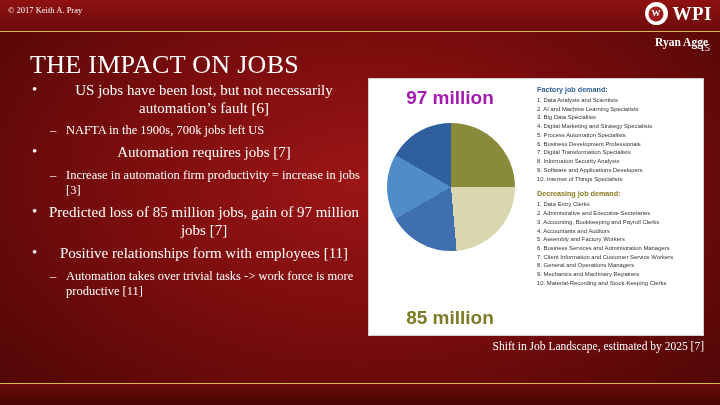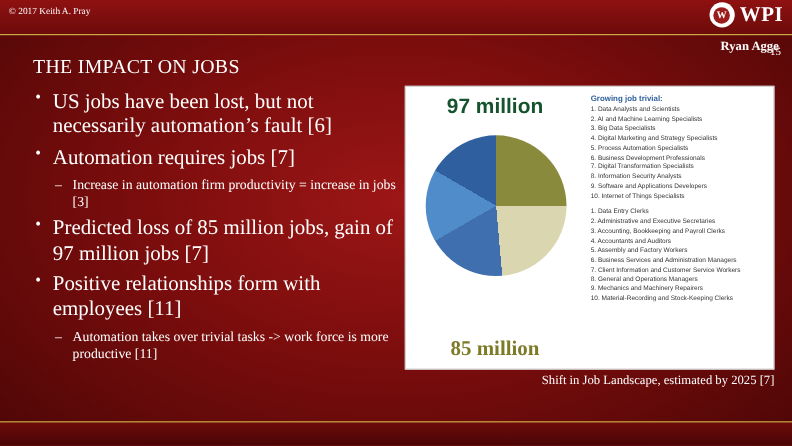--- a/index.html
+++ b/index.html
@@ -93,37 +93,38 @@
     top: 36px;
     font-size: 11.5px;
     font-weight: bold;
     color: #ffffff;
     text-align: center;
   }
   .slide-title {
     position: absolute;
     left: 30px;
     top: 50px;
-    font-size: 18px;
+    font-size: 26px;
     color: #ffffff;
     letter-spacing: 0.3px;
   }
   
   .content {
     position: absolute;
     left: 30px;
     top: 82px;
     width: 330px;
   }
   .bullet {
     position: relative;
     padding-left: 18px;
     margin-bottom: 6px;
-    font-size: 19px;
+    font-size: 15px;
     line-height: 1.18;
+    text-align: center;
   }
   .bullet::before {
     content: "\2022";
     position: absolute;
     left: 2px;
     top: -1px;
     font-size: 15px;
     color: #ffffff;
   }
   .sub {
@@ -158,35 +159,35 @@
     top: 0;
     width: 162px;
     height: 256px;
   }
   .label-top {
     position: absolute;
     left: 0;
     top: 8px;
     width: 162px;
     text-align: center;
-    color: #14532d;
+    color: #a21caf;
     font-size: 19px;
     font-weight: bold;
     font-family: "Liberation Sans", sans-serif;
   }
   .label-bottom {
     position: absolute;
     left: 0;
     bottom: 6px;
     width: 162px;
     text-align: center;
     color: #7d7a28;
     font-size: 19px;
     font-weight: bold;
-    font-family: Liberation Serif, serif;
+    font-family: Liberation Sans, sans-serif;
   }
   .pie {
     position: absolute;
     left: 18px;
     top: 44px;
     width: 128px;
     height: 128px;
     border-radius: 50%;
     background:
       conic-gradient(from 0deg,
@@ -266,46 +267,48 @@
     </span>
     <span class="wpi-word">WPI</span>
   </div>
 
   <div class="author">Ryan Agge</div>
 
   <div class="slide-title">THE IMPACT ON JOBS</div>
 
   <div class="content">
     <div class="bullet">US jobs have been lost, but not necessarily automation’s fault [6]</div>
+    <div class="sub">NAFTA in the 1900s, 700k jobs left US</div>
     <div class="bullet">Automation requires jobs [7]</div>
     <div class="sub">Increase in automation firm productivity = increase in jobs [3]</div>
     <div class="bullet">Predicted loss of 85 million jobs, gain of 97 million jobs [7]</div>
     <div class="bullet">Positive relationships form with employees [11]</div>
     <div class="sub">Automation takes over trivial tasks -&gt; work force is more productive [11]</div>
   </div>
 
   <div class="figure">
     <div class="chart-area">
       <div class="label-top">97 million</div>
       <div class="pie"></div>
       <div class="label-bottom">85 million</div>
     </div>
     <div class="lists">
-      <div class="list-head head-growing">Growing job trivial:</div>
+      <div class="list-head head-growing">Factory job demand:</div>
       <div class="list-item">1. Data Analysts and Scientists</div>
       <div class="list-item">2. AI and Machine Learning Specialists</div>
       <div class="list-item">3. Big Data Specialists</div>
       <div class="list-item">4. Digital Marketing and Strategy Specialists</div>
       <div class="list-item">5. Process Automation Specialists</div>
       <div class="list-item">6. Business Development Professionals</div>
       <div class="list-item">7. Digital Transformation Specialists</div>
       <div class="list-item">8. Information Security Analysts</div>
       <div class="list-item">9. Software and Applications Developers</div>
       <div class="list-item">10. Internet of Things Specialists</div>
       <div class="list-gap"></div>
+      <div class="list-head head-decreasing">Decreasing job demand:</div>
       <div class="list-item">1. Data Entry Clerks</div>
       <div class="list-item">2. Administrative and Executive Secretaries</div>
       <div class="list-item">3. Accounting, Bookkeeping and Payroll Clerks</div>
       <div class="list-item">4. Accountants and Auditors</div>
       <div class="list-item">5. Assembly and Factory Workers</div>
       <div class="list-item">6. Business Services and Administration Managers</div>
       <div class="list-item">7. Client Information and Customer Service Workers</div>
       <div class="list-item">8. General and Operations Managers</div>
       <div class="list-item">9. Mechanics and Machinery Repairers</div>
       <div class="list-item">10. Material-Recording and Stock-Keeping Clerks</div>

